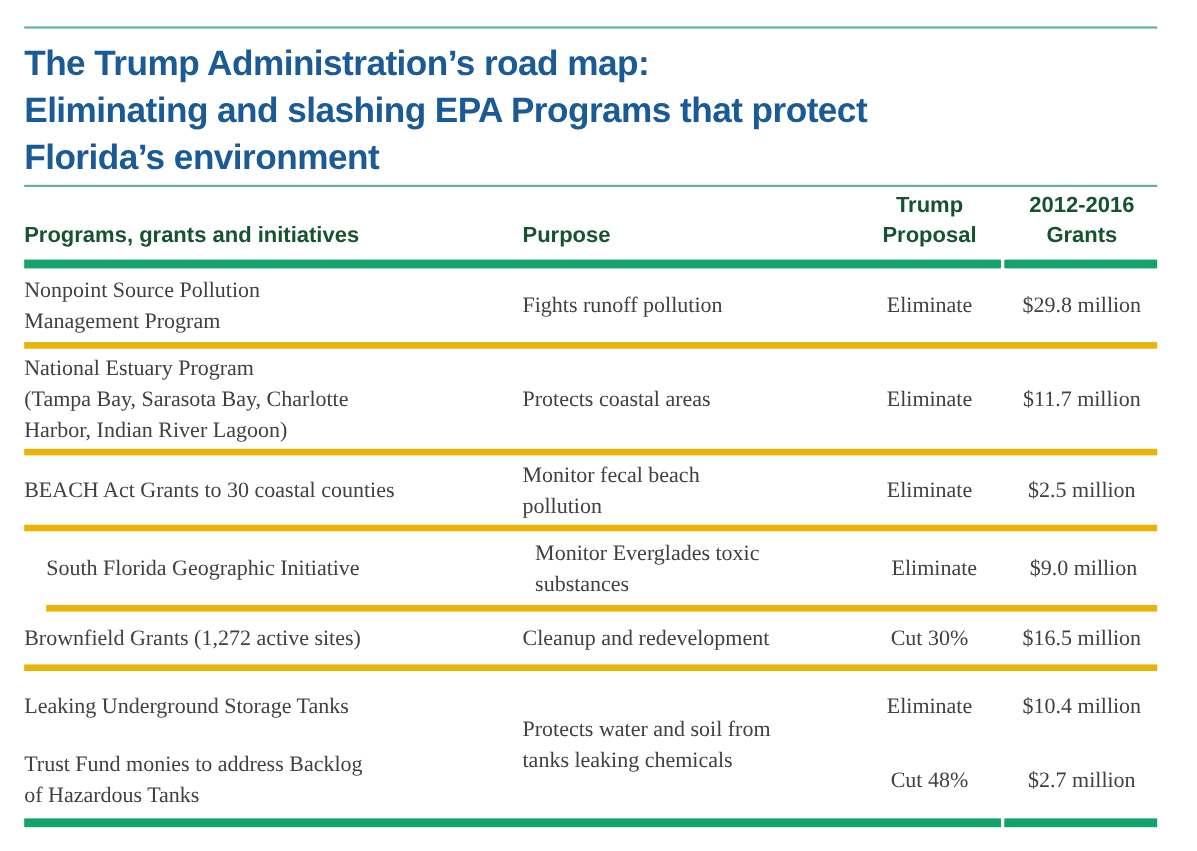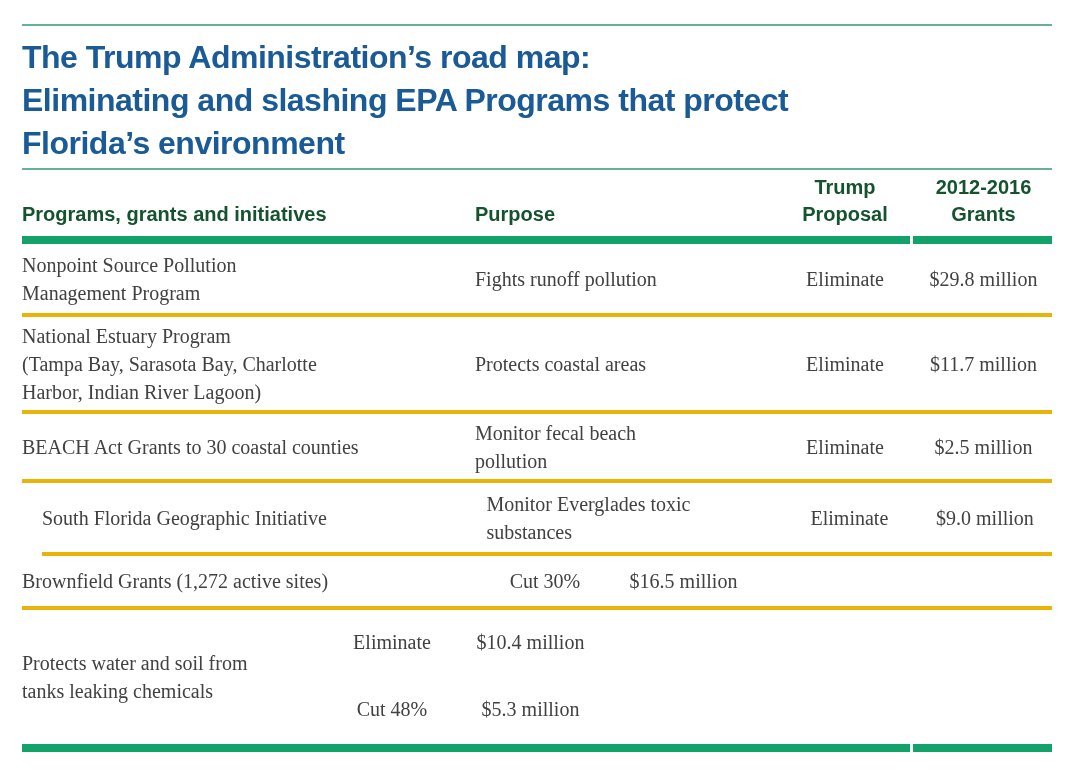--- a/index.html
+++ b/index.html
@@ -48,21 +48,21 @@
   .c2 { width: 300px; padding-right: 40px; }
   .c3 { width: 140px; text-align: center; }
   .c4 { width: 137px; text-align: center; }
   .gbar { display: flex; height: 8px; }
   .gbar .g1 { width: 888px; background: #13a26a; }
   .gbar .gap { width: 3px; background: #ffffff; }
   .gbar .g2 { flex: 1; background: #13a26a; }
   .row {
     display: flex;
     align-items: center;
-    border-bottom: 4px solid #eab308;
+    border-bottom: 6px solid #eab308;
     font-size: 20px;
     line-height: 28px;
   }
   .row .cell { white-space: pre-line; }
   .r1 { min-height: 73px; }
   .r2 { min-height: 97px; }
   .r3 { min-height: 69px; }
   .r4 { min-height: 73px; margin-left: 20px; }
   .r5 { min-height: 54px; align-items: center; }
   .group {
@@ -141,36 +141,42 @@
   <div class="row r4">
     <div class="cell c1">South Florida Geographic Initiative</div>
     <div class="cell c2">Monitor Everglades toxic
 substances</div>
     <div class="cell c3">Eliminate</div>
     <div class="cell c4">$9.0 million</div>
   </div>
 
   <div class="row r5">
     <div class="cell c1">Brownfield Grants (1,272 active sites)</div>
+    <div class="cell c2">Cleanup and redevelopment</div>
     <div class="cell c3">Cut 30%</div>
     <div class="cell c4">$16.5 million</div>
   </div>
 
   <div class="group">
+    <div class="gcol c1">
+      <div class="sub sA">Leaking Underground Storage Tanks</div>
+      <div class="sub sB">Trust Fund monies to address Backlog
+of Hazardous Tanks</div>
+    </div>
     <div class="c2">
       <div class="group-purpose">Protects water and soil from
 tanks leaking chemicals</div>
     </div>
     <div class="gcol c3">
       <div class="sub sA">Eliminate</div>
       <div class="sub sB">Cut 48%</div>
     </div>
     <div class="gcol c4">
       <div class="sub sA">$10.4 million</div>
-      <div class="sub sB">$5.3 million</div>
+      <div class="sub sB">$2.7 million</div>
     </div>
   </div>
 
   <div class="gbar">
     <i class="g1"></i>
     <i class="gap"></i>
     <i class="g2"></i>
   </div>
 
 </div>

